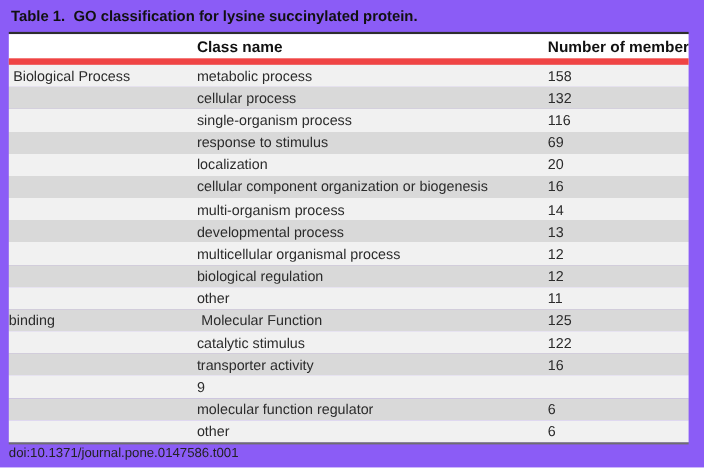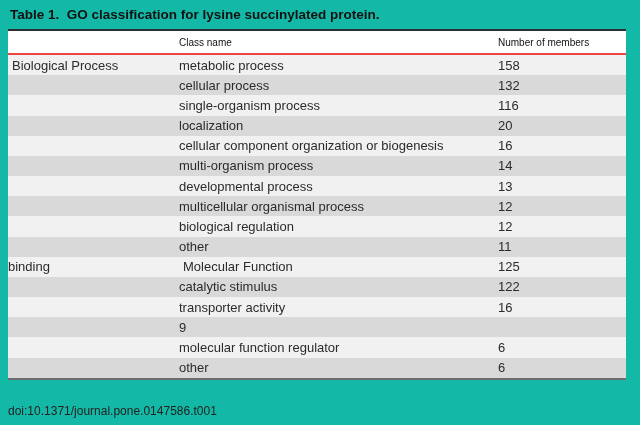--- a/index.html
+++ b/index.html
@@ -1,20 +1,20 @@
 <!DOCTYPE html>
 <html><head>
 <meta charset="utf-8">
 <style>
   html, body { margin: 0; padding: 0; background: #ffffff; }
   .page {
     position: relative;
     width: 640px;
     height: 425px;
-    background: #14b8a6;
+    background: #8b5cf6;
     font-family: "Liberation Sans", sans-serif;
     color: #2b2b2b;
     overflow: hidden;
   }
   .table-title {
     position: absolute;
     left: 10px;
     top: 7px;
     font-size: 13.5px;
     font-weight: bold;
@@ -27,23 +27,23 @@
     top: 29px;
     width: 618px;
     border-top: 2px solid #2e2e2e;
   }
   .header-row {
     display: grid;
     grid-template-columns: 171px 319px 128px;
     height: 22px;
     align-items: center;
     background: #ffffff;
-    border-bottom: 2px solid #ef4444;
-    font-size: 10px;
-    font-weight: normal;
+    border-bottom: 6px solid #ef4444;
+    font-size: 14px;
+    font-weight: bold;
     color: #111111;
   }
   .tbody {
     border-bottom: 2px solid #6e6e6e;
   }
   .row {
     display: grid;
     grid-template-columns: 171px 319px 128px;
     height: 20.18px;
     align-items: center;
@@ -82,20 +82,25 @@
   </div>
         <div class="row">
     <div class="cell cat"></div>
     <div class="cell cls">cellular process</div>
     <div class="cell num">132</div>
   </div>
         <div class="row">
     <div class="cell cat"></div>
     <div class="cell cls">single-organism process</div>
     <div class="cell num">116</div>
+  </div>
+        <div class="row">
+    <div class="cell cat"></div>
+    <div class="cell cls">response to stimulus</div>
+    <div class="cell num">69</div>
   </div>
         <div class="row">
     <div class="cell cat"></div>
     <div class="cell cls">localization</div>
     <div class="cell num">20</div>
   </div>
         <div class="row">
     <div class="cell cat"></div>
     <div class="cell cls">cellular component organization or biogenesis</div>
     <div class="cell num">16</div>

